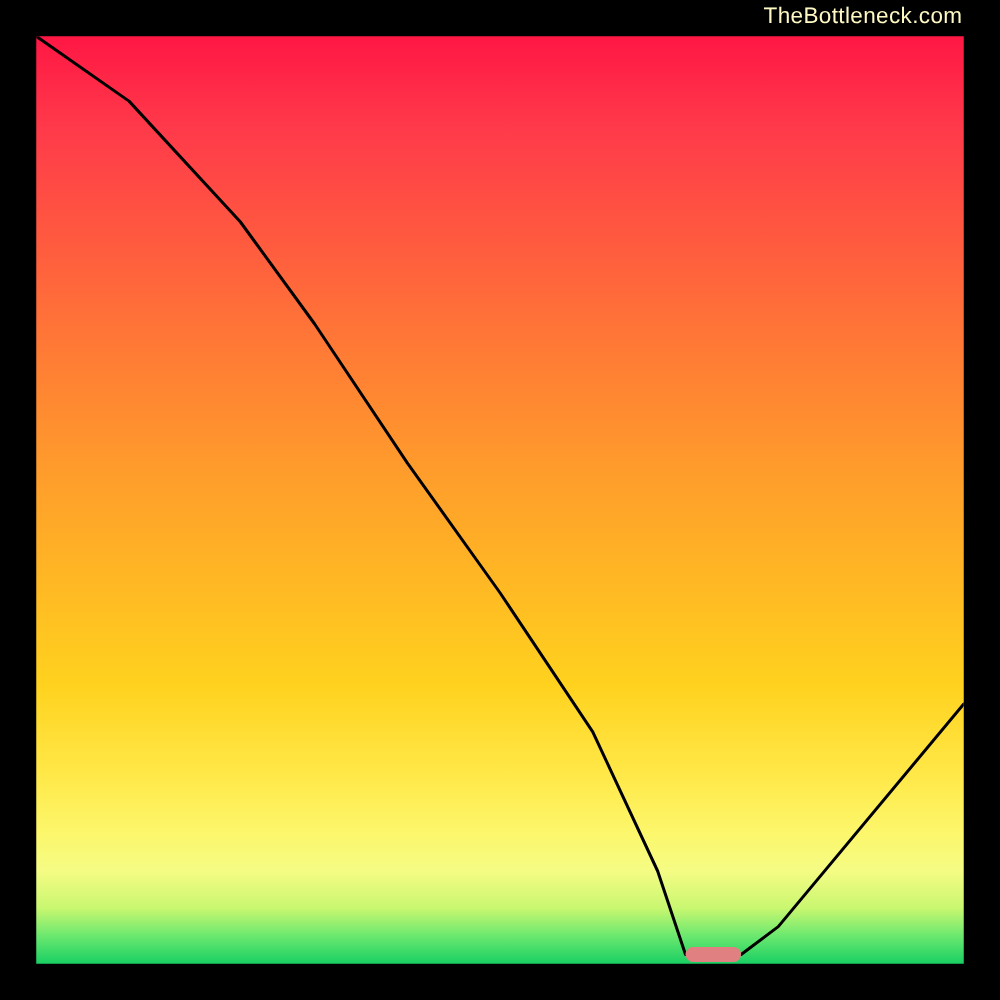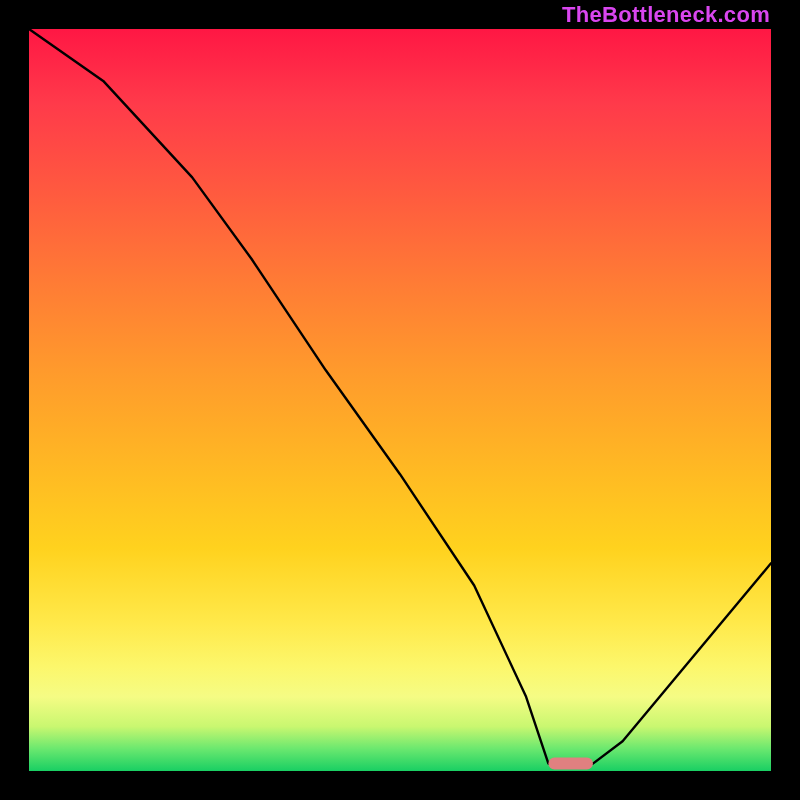--- a/index.html
+++ b/index.html
@@ -45,23 +45,23 @@
     position: absolute;
     left: 0;
     top: 0;
     width: 742px;
     height: 742px;
   }
   .watermark {
     position: absolute;
     top: 2px;
     right: 30px;
-    color: #d946ef;
-    font-size: 22px;
-    font-weight: 700;
+    color: #fef9c3;
+    font-size: 18px;
+    font-weight: 400;
     letter-spacing: 0.3px;
   }
 </style>
 </head>
 <body>
 
 <div class="frame">
   <div class="watermark">TheBottleneck.com</div>
 
   <div class="plot-area">

